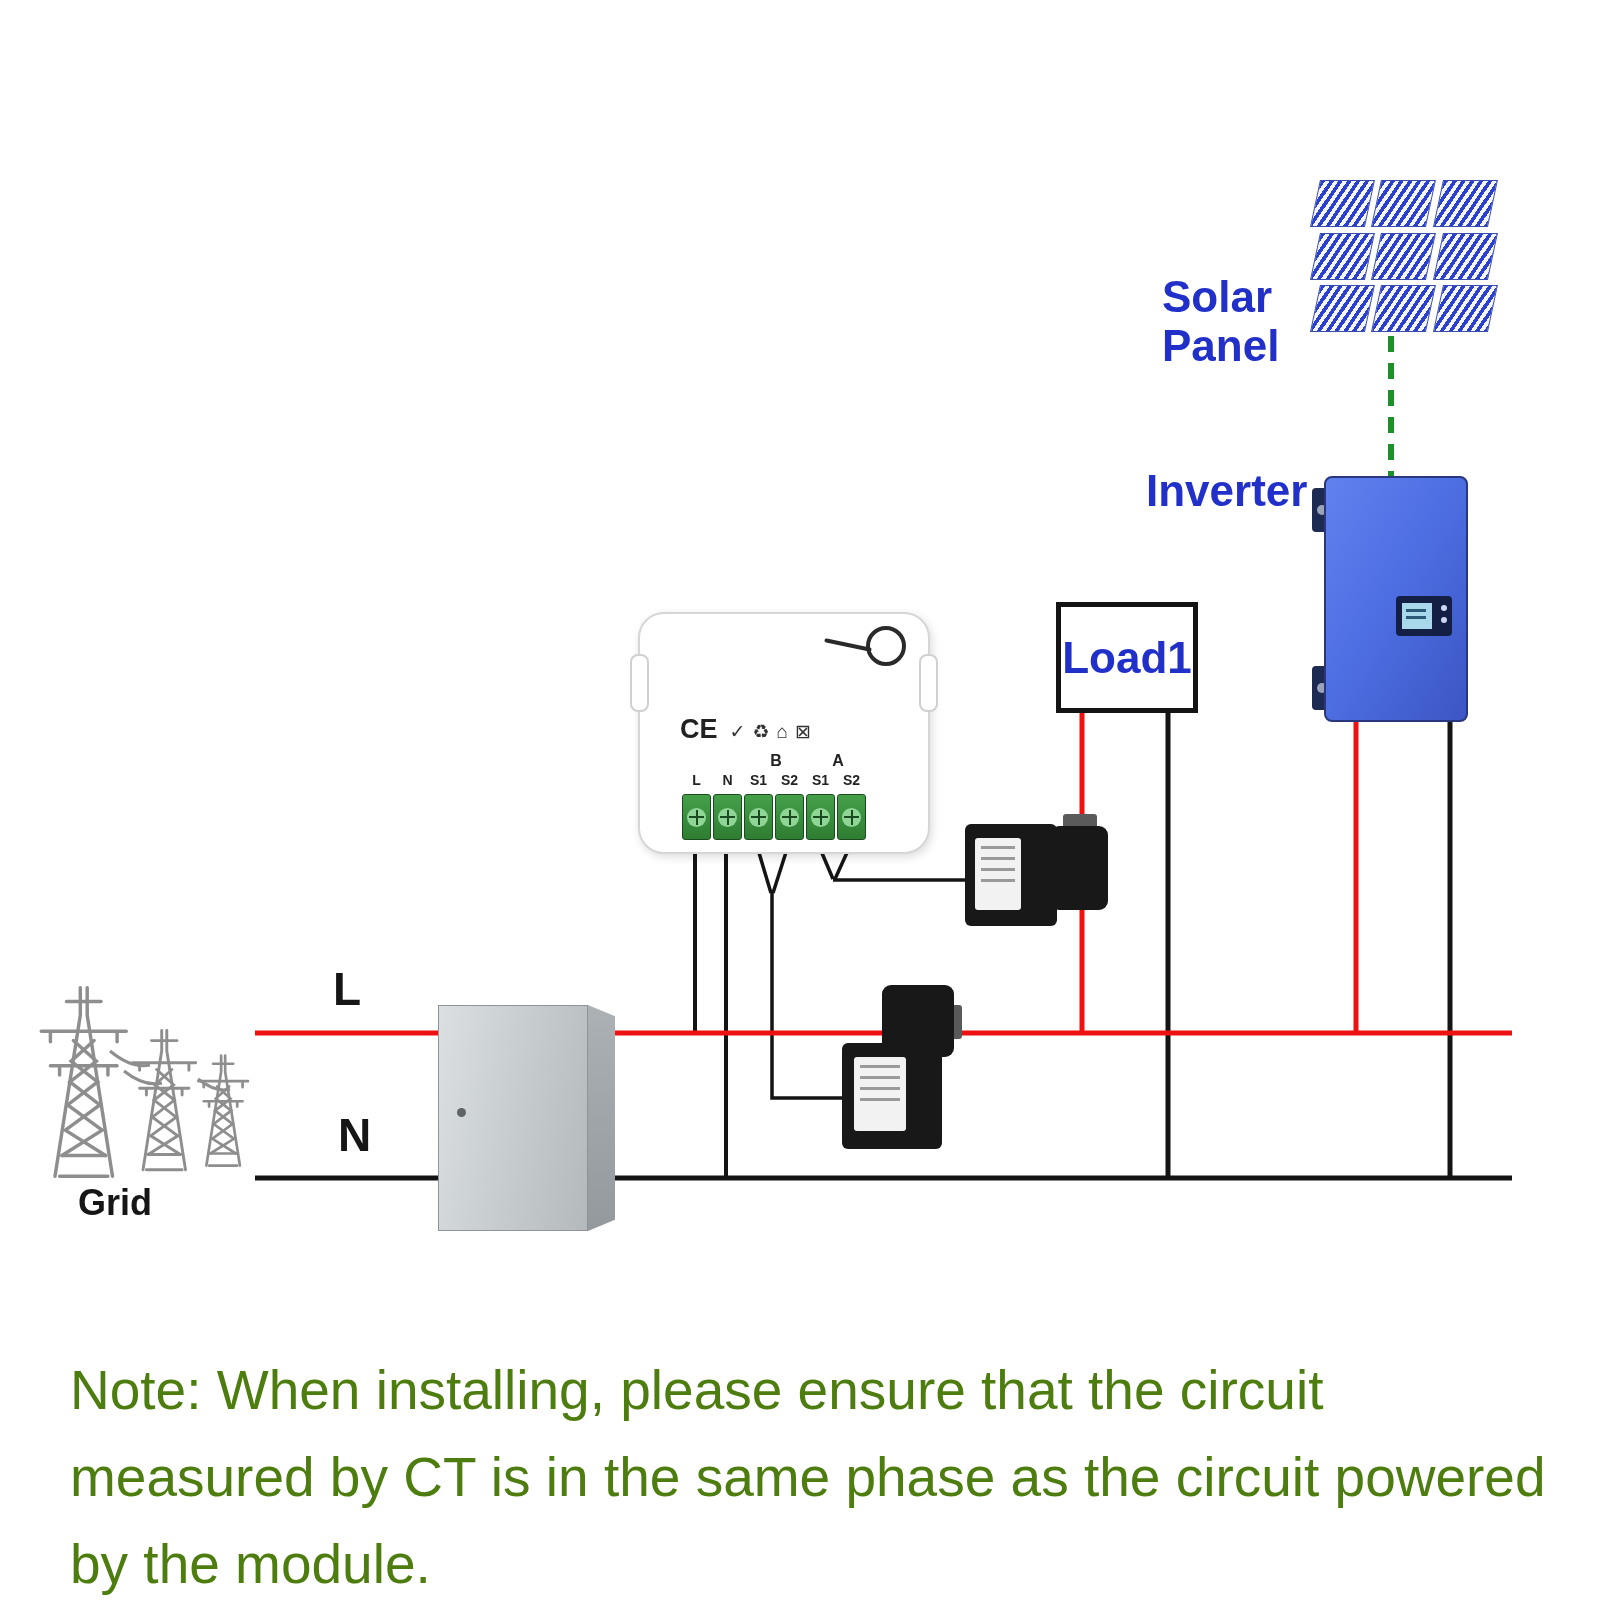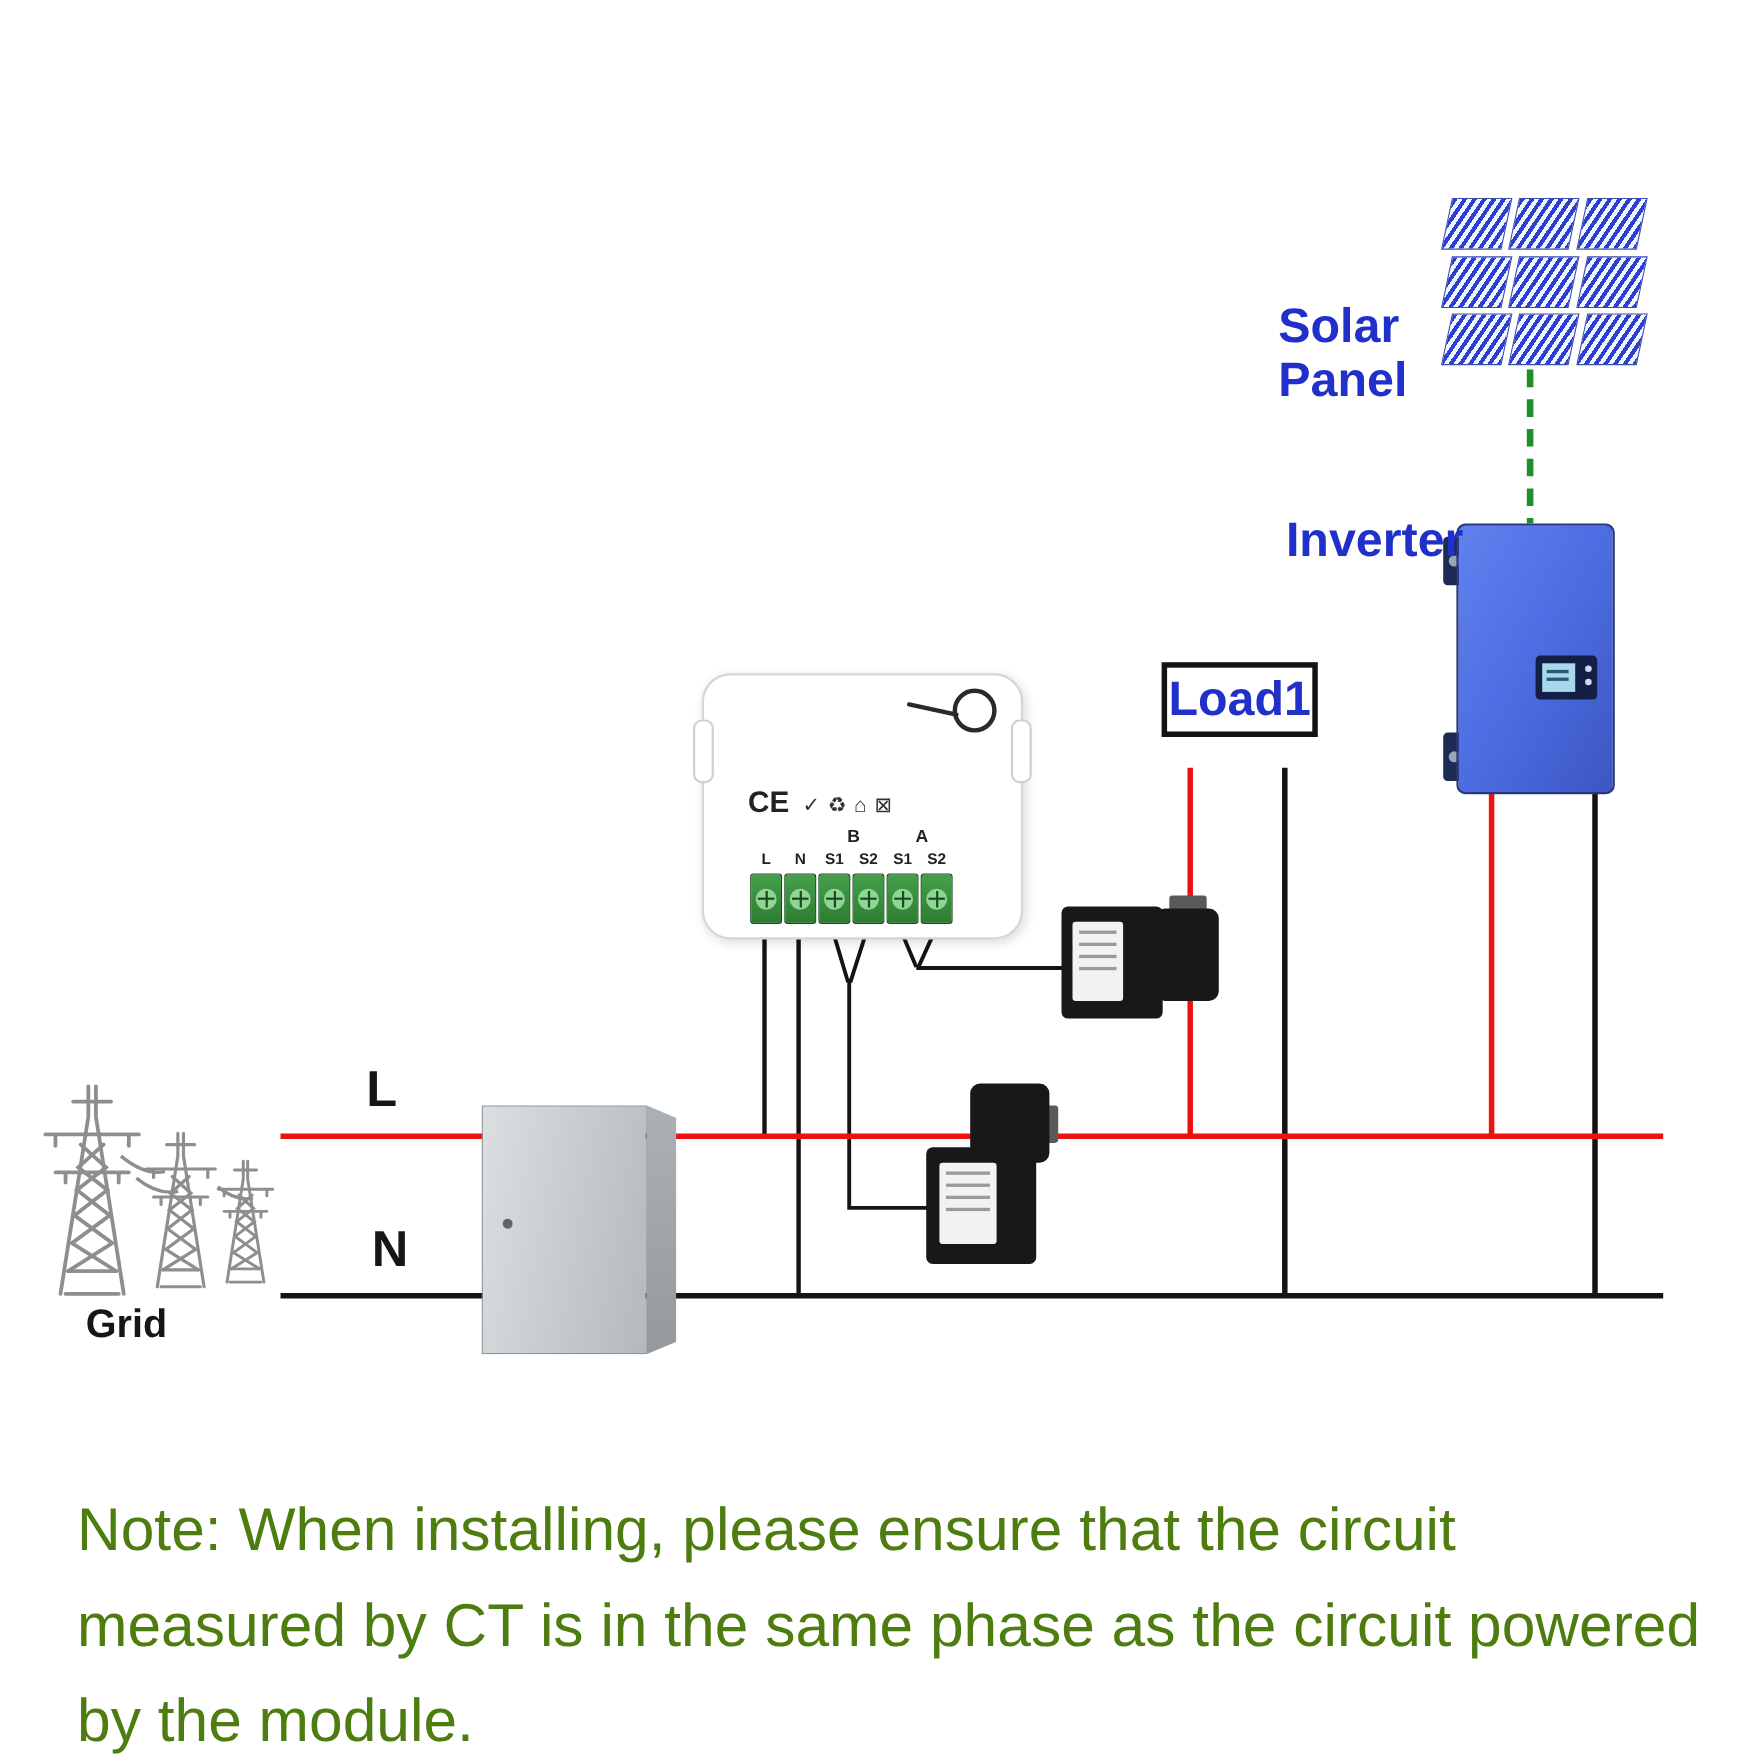--- a/index.html
+++ b/index.html
@@ -30,24 +30,24 @@
   .inv-body{position:absolute;left:4px;top:0;width:144px;height:246px;border-radius:8px;
             background:linear-gradient(120deg,#6281ef 0%,#4e6fe3 45%,#3c56c4 100%);
             border:2px solid #29387e;box-sizing:border-box;}
   .inv-screen{position:absolute;right:14px;top:118px;width:56px;height:40px;background:#141f46;border-radius:4px;}
   .inv-screen i{position:absolute;left:6px;top:7px;width:30px;height:26px;background:#a8d8ea;display:block;}
   .inv-screen i::before{content:"";position:absolute;left:4px;top:6px;width:20px;height:3px;background:#2b5a77;
                         box-shadow:0 7px 0 #2b5a77;}
   .inv-screen::after{content:"";position:absolute;right:5px;top:9px;width:6px;height:6px;border-radius:50%;
                      background:#cdd6f5;box-shadow:0 12px 0 #cdd6f5;}
   .inverter-label{position:absolute;left:1146px;top:466px;z-index:4;
-                  font-size:44px;font-weight:bold;color:#2130c8;margin-left:23px;}
-
-  
-  .load-box{position:absolute;left:1056px;top:602px;width:142px;height:68px;z-index:2;background:#fff;
+                  font-size:44px;font-weight:bold;color:#2130c8;}
+
+  
+  .load-box{position:absolute;left:1056px;top:602px;width:142px;height:111px;z-index:2;background:#fff;
             border:5px solid #141414;box-sizing:border-box;display:flex;align-items:center;justify-content:center;}
   .load-box span{font-size:44px;font-weight:bold;color:#2130c8;}
 
   
   .meter{position:absolute;left:638px;top:612px;width:292px;height:242px;z-index:2;background:#fff;
          border:2px solid #d6d6d6;border-radius:26px;box-sizing:border-box;
          box-shadow:2px 3px 10px rgba(0,0,0,.14);}
   .ear{position:absolute;width:15px;height:54px;background:#fff;border:2px solid #d0d0d0;border-radius:8px;top:40px;}
   .ear.l{left:-10px;} .ear.r{right:-10px;}
   .meter-hole{position:absolute;top:12px;right:22px;width:32px;height:32px;border:4px solid #2a2a2a;border-radius:50%;}

